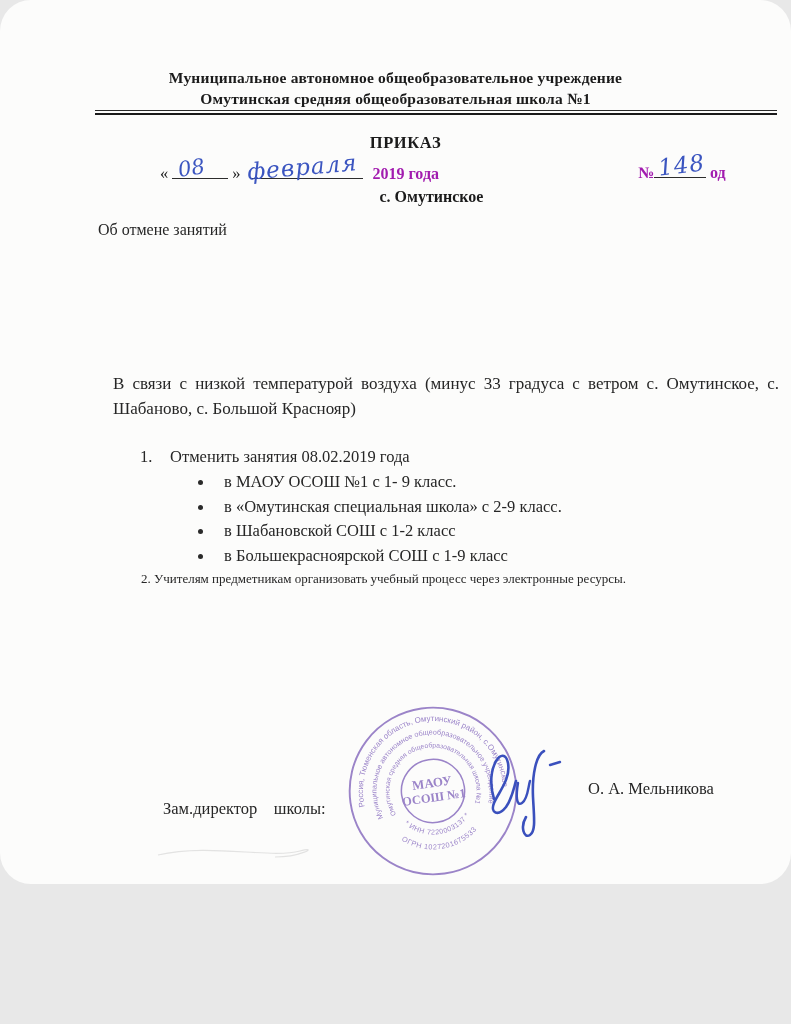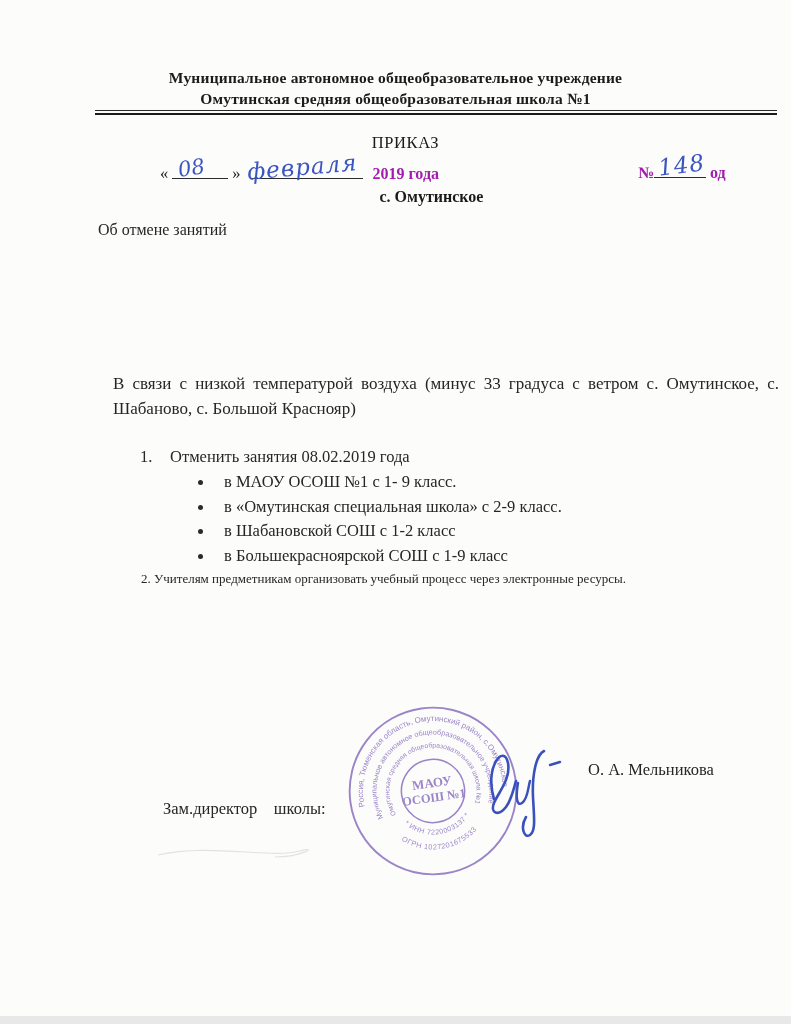--- a/index.html
+++ b/index.html
@@ -1,42 +1,43 @@
 <!DOCTYPE html>
 <html><head>
 <meta charset="utf-8">
 <style>
   * { margin: 0; padding: 0; box-sizing: border-box; }
   html, body { background: #e8e8e8; }
   .page {
     position: relative;
     width: 791px;
-    height: 1016px;
+    height: 884px;
     margin: 0 auto;
     background: #fcfcfb;
     overflow: hidden;
     font-family: "Liberation Serif", serif;
     color: #262626;
+    border-radius: 31px;
   }
   .abs { position: absolute; }
   .center-row { left: 0; width: 791px; text-align: center; }
 
   .header-line {
     font-weight: bold;
     font-size: 15.5px;
     color: #1b1b1b;
     letter-spacing: 0.2px;
   }
   .rule {
     left: 95px; width: 682px; height: 5px;
     border-top: 1px solid #2a2a2a;
     border-bottom: 2.5px solid #1a1a1a;
   }
   .doc-title {
-    font-weight: normal;
+    font-weight: bold;
     font-size: 16.5px;
     color: #1b1b1b;
     letter-spacing: 0.6px;
     padding-left: 20px;
   }
 
   .date-row { top: 161px; left: 0; width: 791px; height: 34px; }
   .quote { font-size: 16.5px; color: #222; }
   .bold-print { font-weight: bold; font-size: 16px; color: #a21caf; }
   .blank {
@@ -79,21 +80,21 @@
     background: #2a2a2a;
   }
 
   .item2-block {
     left: 97px; top: 565px; width: 662px;
     font-size: 13px; line-height: 27px;
     text-align: justify; text-indent: 44px;
   }
 
   .sig-role { left: 163px; top: 799px; font-size: 16.5px; white-space: pre; }
-  .sig-name { left: 588px; top: 760px; font-size: 16.5px; }
+  .sig-name { left: 588px; top: 779px; font-size: 16.5px; }
 
   .stamp-box { left: 342px; top: 700px; width: 182px; height: 182px; transform: rotate(-8deg); opacity: 0.88; }
   .sign-box { left: 478px; top: 733px; width: 92px; height: 112px; }
   .pencil-box { left: 150px; top: 833px; width: 230px; height: 34px; opacity: 0.5; }
 </style>
 </head>
 <body>
 
 <div class="page">
 

